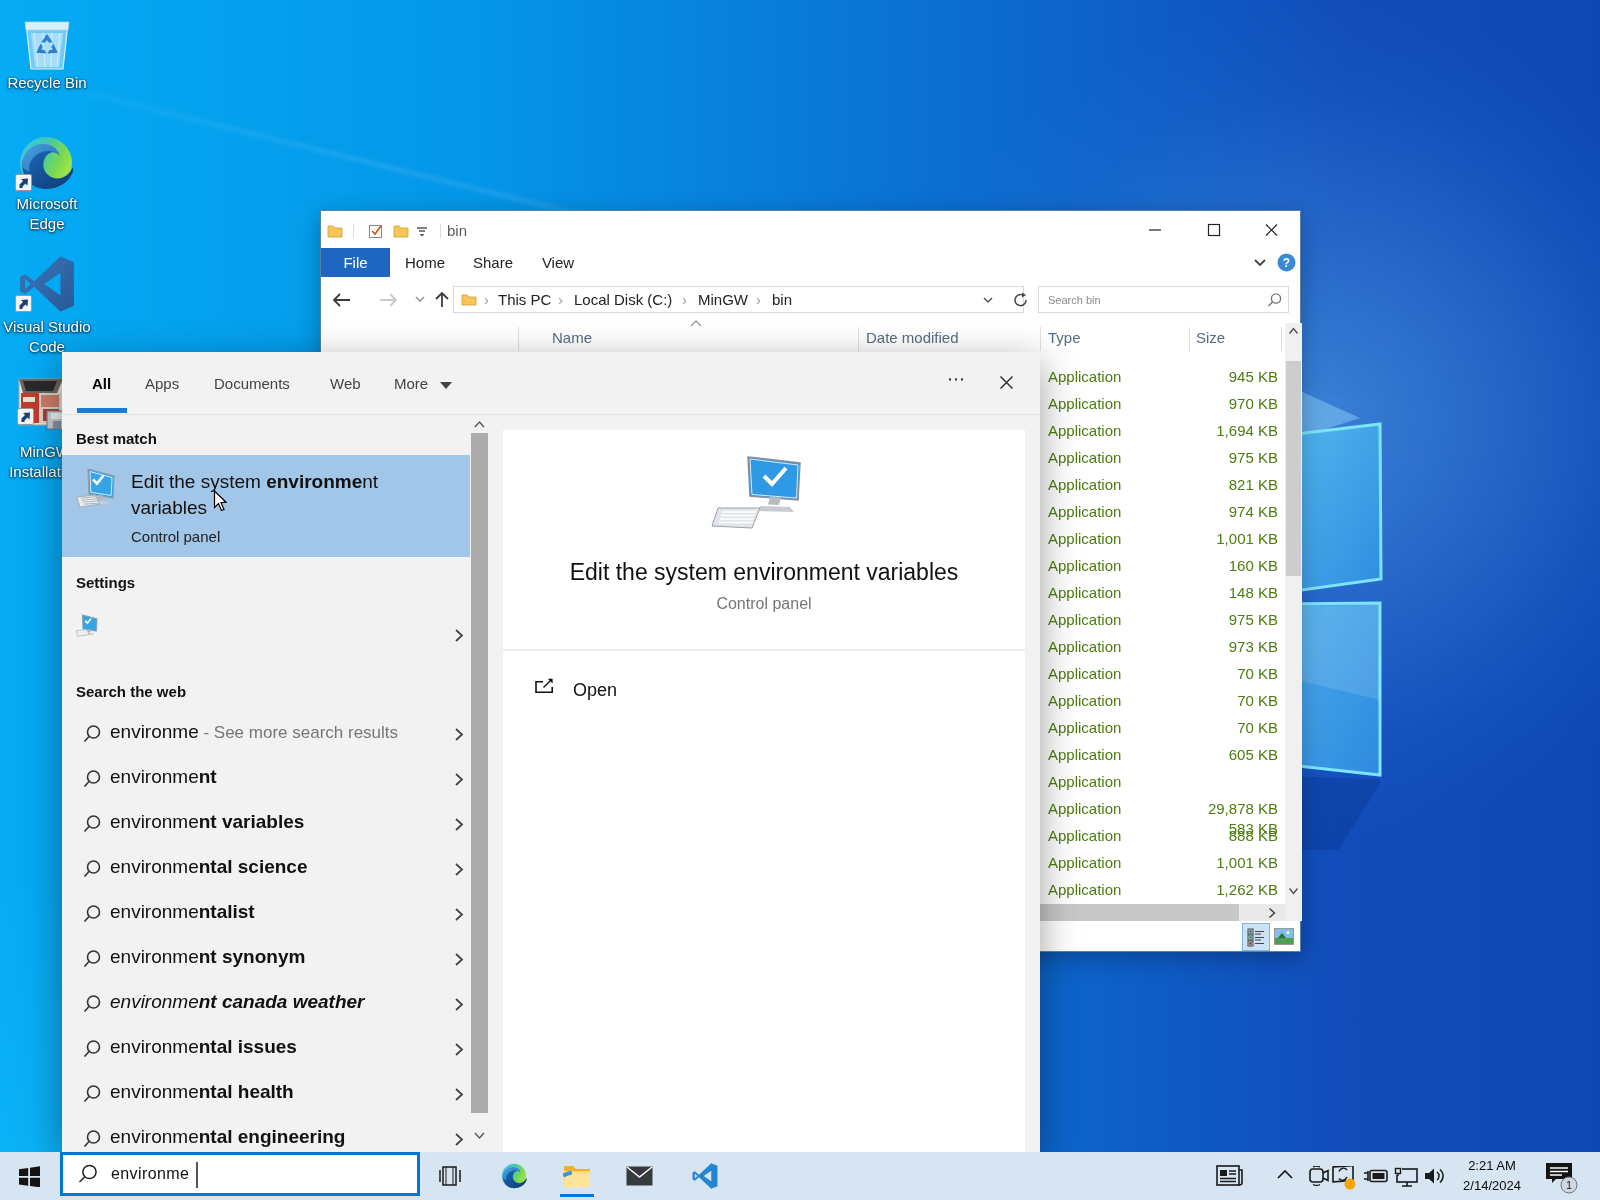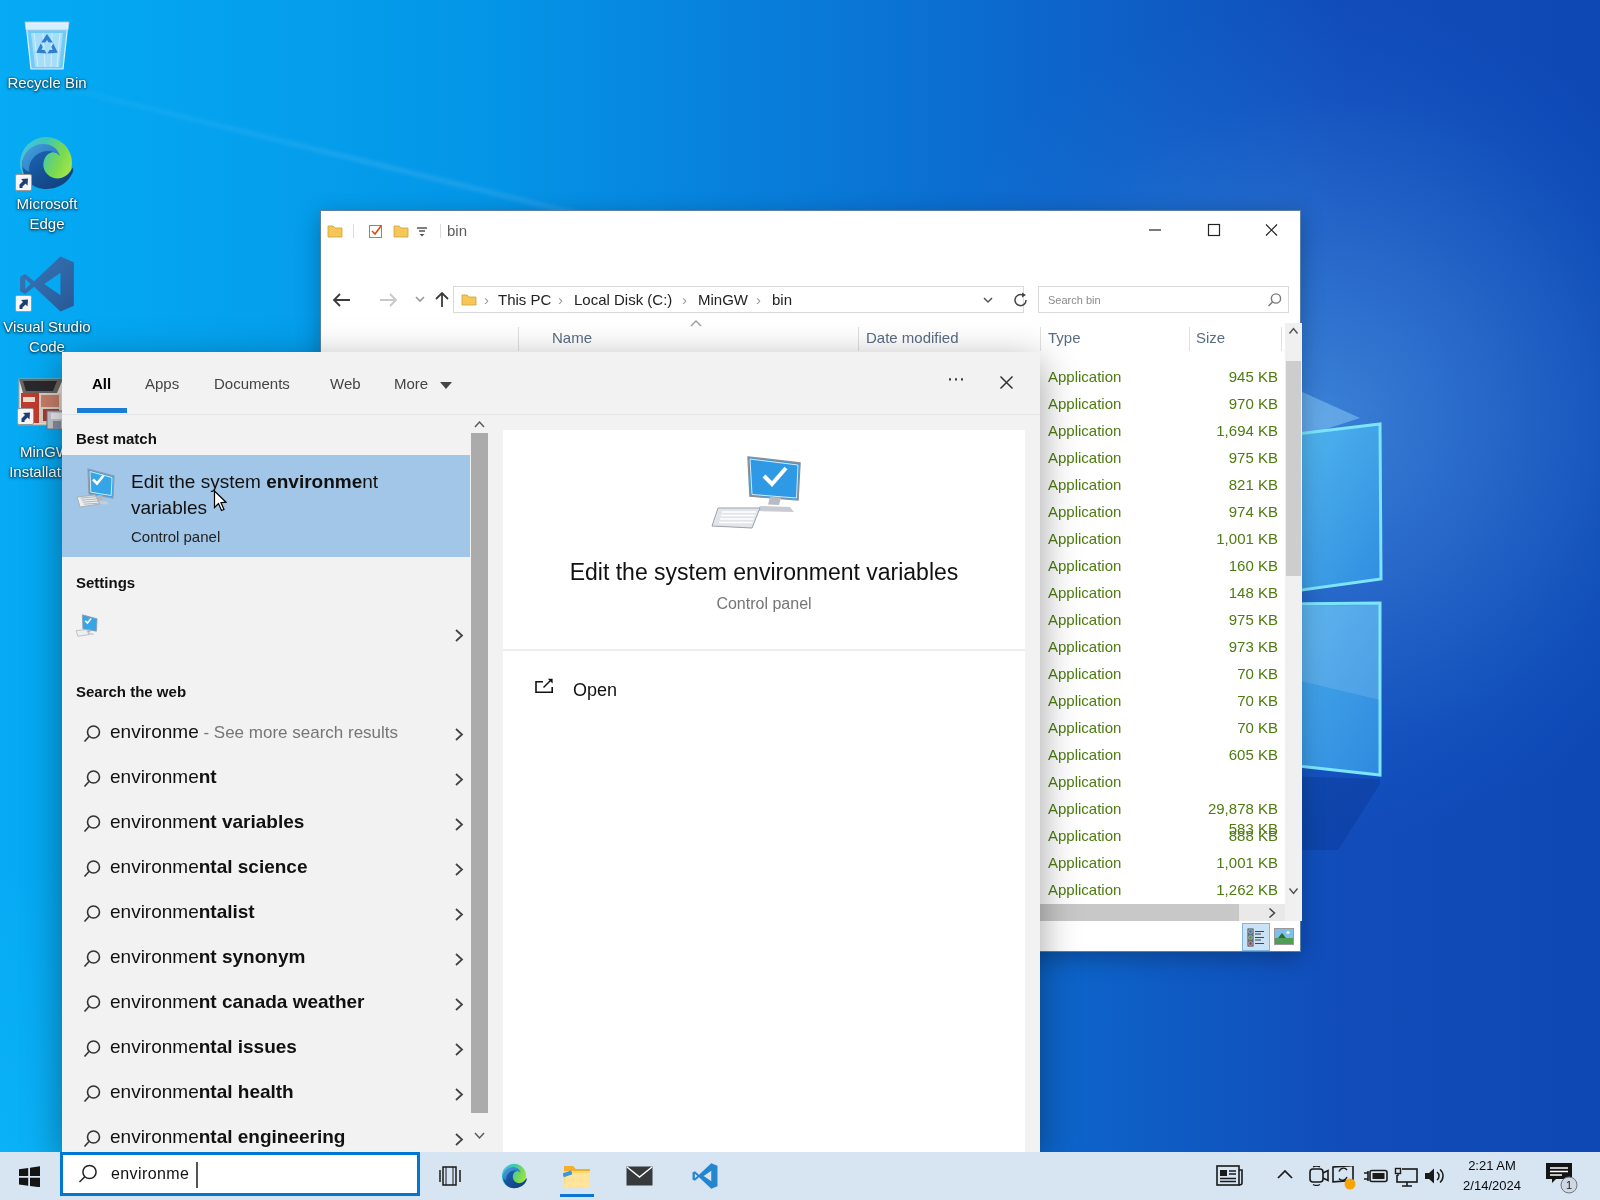--- a/index.html
+++ b/index.html
@@ -166,20 +166,33 @@
       </g>
     </svg>
     <div class="abs" style="left:126px; top:11px; font-size:15px; color:#5c5c5c;">bin</div>
 
     <svg class="abs" style="left:826px; top:12px;" width="150" height="14" viewBox="0 0 150 14">
       <path d="M2 7 L14 7" stroke="#222" stroke-width="1.2"></path>
       <rect x="61.5" y="1.5" width="11" height="11" fill="none" stroke="#222" stroke-width="1.2"></rect>
       <path d="M119 1.5 L130 12.5 M130 1.5 L119 12.5" stroke="#222" stroke-width="1.2"></path>
     </svg>
 
+    <div class="tabs">
+      <div class="filetab">File</div>
+      <div class="rtab" style="left:66px; width:76px; text-align:center;">Home</div>
+      <div class="rtab" style="left:136px; width:72px; text-align:center;">Share</div>
+      <div class="rtab" style="left:201px; width:72px; text-align:center;">View</div>
+      <svg class="abs" style="left:932px; top:10px;" width="14" height="10" viewBox="0 0 14 10">
+          <path d="M2 2 L7 7 L12 2" class="chev"></path>
+        </svg>
+      <svg class="abs" style="left:956px; top:5px;" width="19" height="19" viewBox="0 0 19 19">
+        <circle cx="9.5" cy="9.5" r="9" fill="#3b8ad9"></circle>
+        <text x="9.5" y="14" font-size="12" font-weight="bold" fill="#fff" text-anchor="middle" font-family="Liberation Sans">?</text>
+      </svg>
+    </div>
 
     <div class="navrow">
       <svg class="abs" style="left:10px; top:11px;" width="124" height="24" viewBox="0 0 124 24">
         <path d="M3 12 L19 12 M9 6 L3 12 L9 18" stroke="#3b3b3b" stroke-width="1.8" fill="none"></path>
         <path d="M49 12 L65 12 M59 6 L65 12 L59 18" stroke="#c9c9c9" stroke-width="1.8" fill="none"></path>
         <path d="M85 9 L89 13 L93 9" stroke="#9a9a9a" stroke-width="1.6" fill="none"></path>
         <path d="M111 19 L111 6 M105 11 L111 5 L117 11" stroke="#3b3b3b" stroke-width="1.8" fill="none"></path>
       </svg>
       <div class="addrbar">
         <svg class="abs" style="left:7px; top:6px;" width="16" height="13" viewBox="0 0 16 13">
@@ -389,21 +402,21 @@
       <path d="M7 11.5 L2.5 16.5" stroke="#333" stroke-width="1.6"></path>
       </svg>
     <div class="abs prow-t" style="left:48px; top:594px;">environme<b>nt synonym</b></div>
     <svg class="abs" style="left:392px; top:600px;" width="10" height="15" viewBox="0 0 10 15">
         <path d="M2 2 L8 7.5 L2 13" class="chev"></path>
       </svg>
     <svg class="abs" style="left:20px; top:643px;" width="19" height="19" viewBox="0 0 19 19">
       <circle cx="11.5" cy="7" r="6" stroke="#333" stroke-width="1.6" fill="none"></circle>
       <path d="M7 11.5 L2.5 16.5" stroke="#333" stroke-width="1.6"></path>
       </svg>
-    <div class="abs prow-t" style="left:48px; top:639px;">environme<b>nt canada weather</b></div>
+    <div class="abs prow-t" style="left:48px; top:639px;font-style:italic;">environme<b>nt canada weather</b></div>
     <svg class="abs" style="left:392px; top:645px;" width="10" height="15" viewBox="0 0 10 15">
         <path d="M2 2 L8 7.5 L2 13" class="chev"></path>
       </svg>
     <svg class="abs" style="left:20px; top:688px;" width="19" height="19" viewBox="0 0 19 19">
       <circle cx="11.5" cy="7" r="6" stroke="#333" stroke-width="1.6" fill="none"></circle>
       <path d="M7 11.5 L2.5 16.5" stroke="#333" stroke-width="1.6"></path>
       </svg>
     <div class="abs prow-t" style="left:48px; top:684px;">environme<b>ntal issues</b></div>
     <svg class="abs" style="left:392px; top:690px;" width="10" height="15" viewBox="0 0 10 15">
         <path d="M2 2 L8 7.5 L2 13" class="chev"></path>

